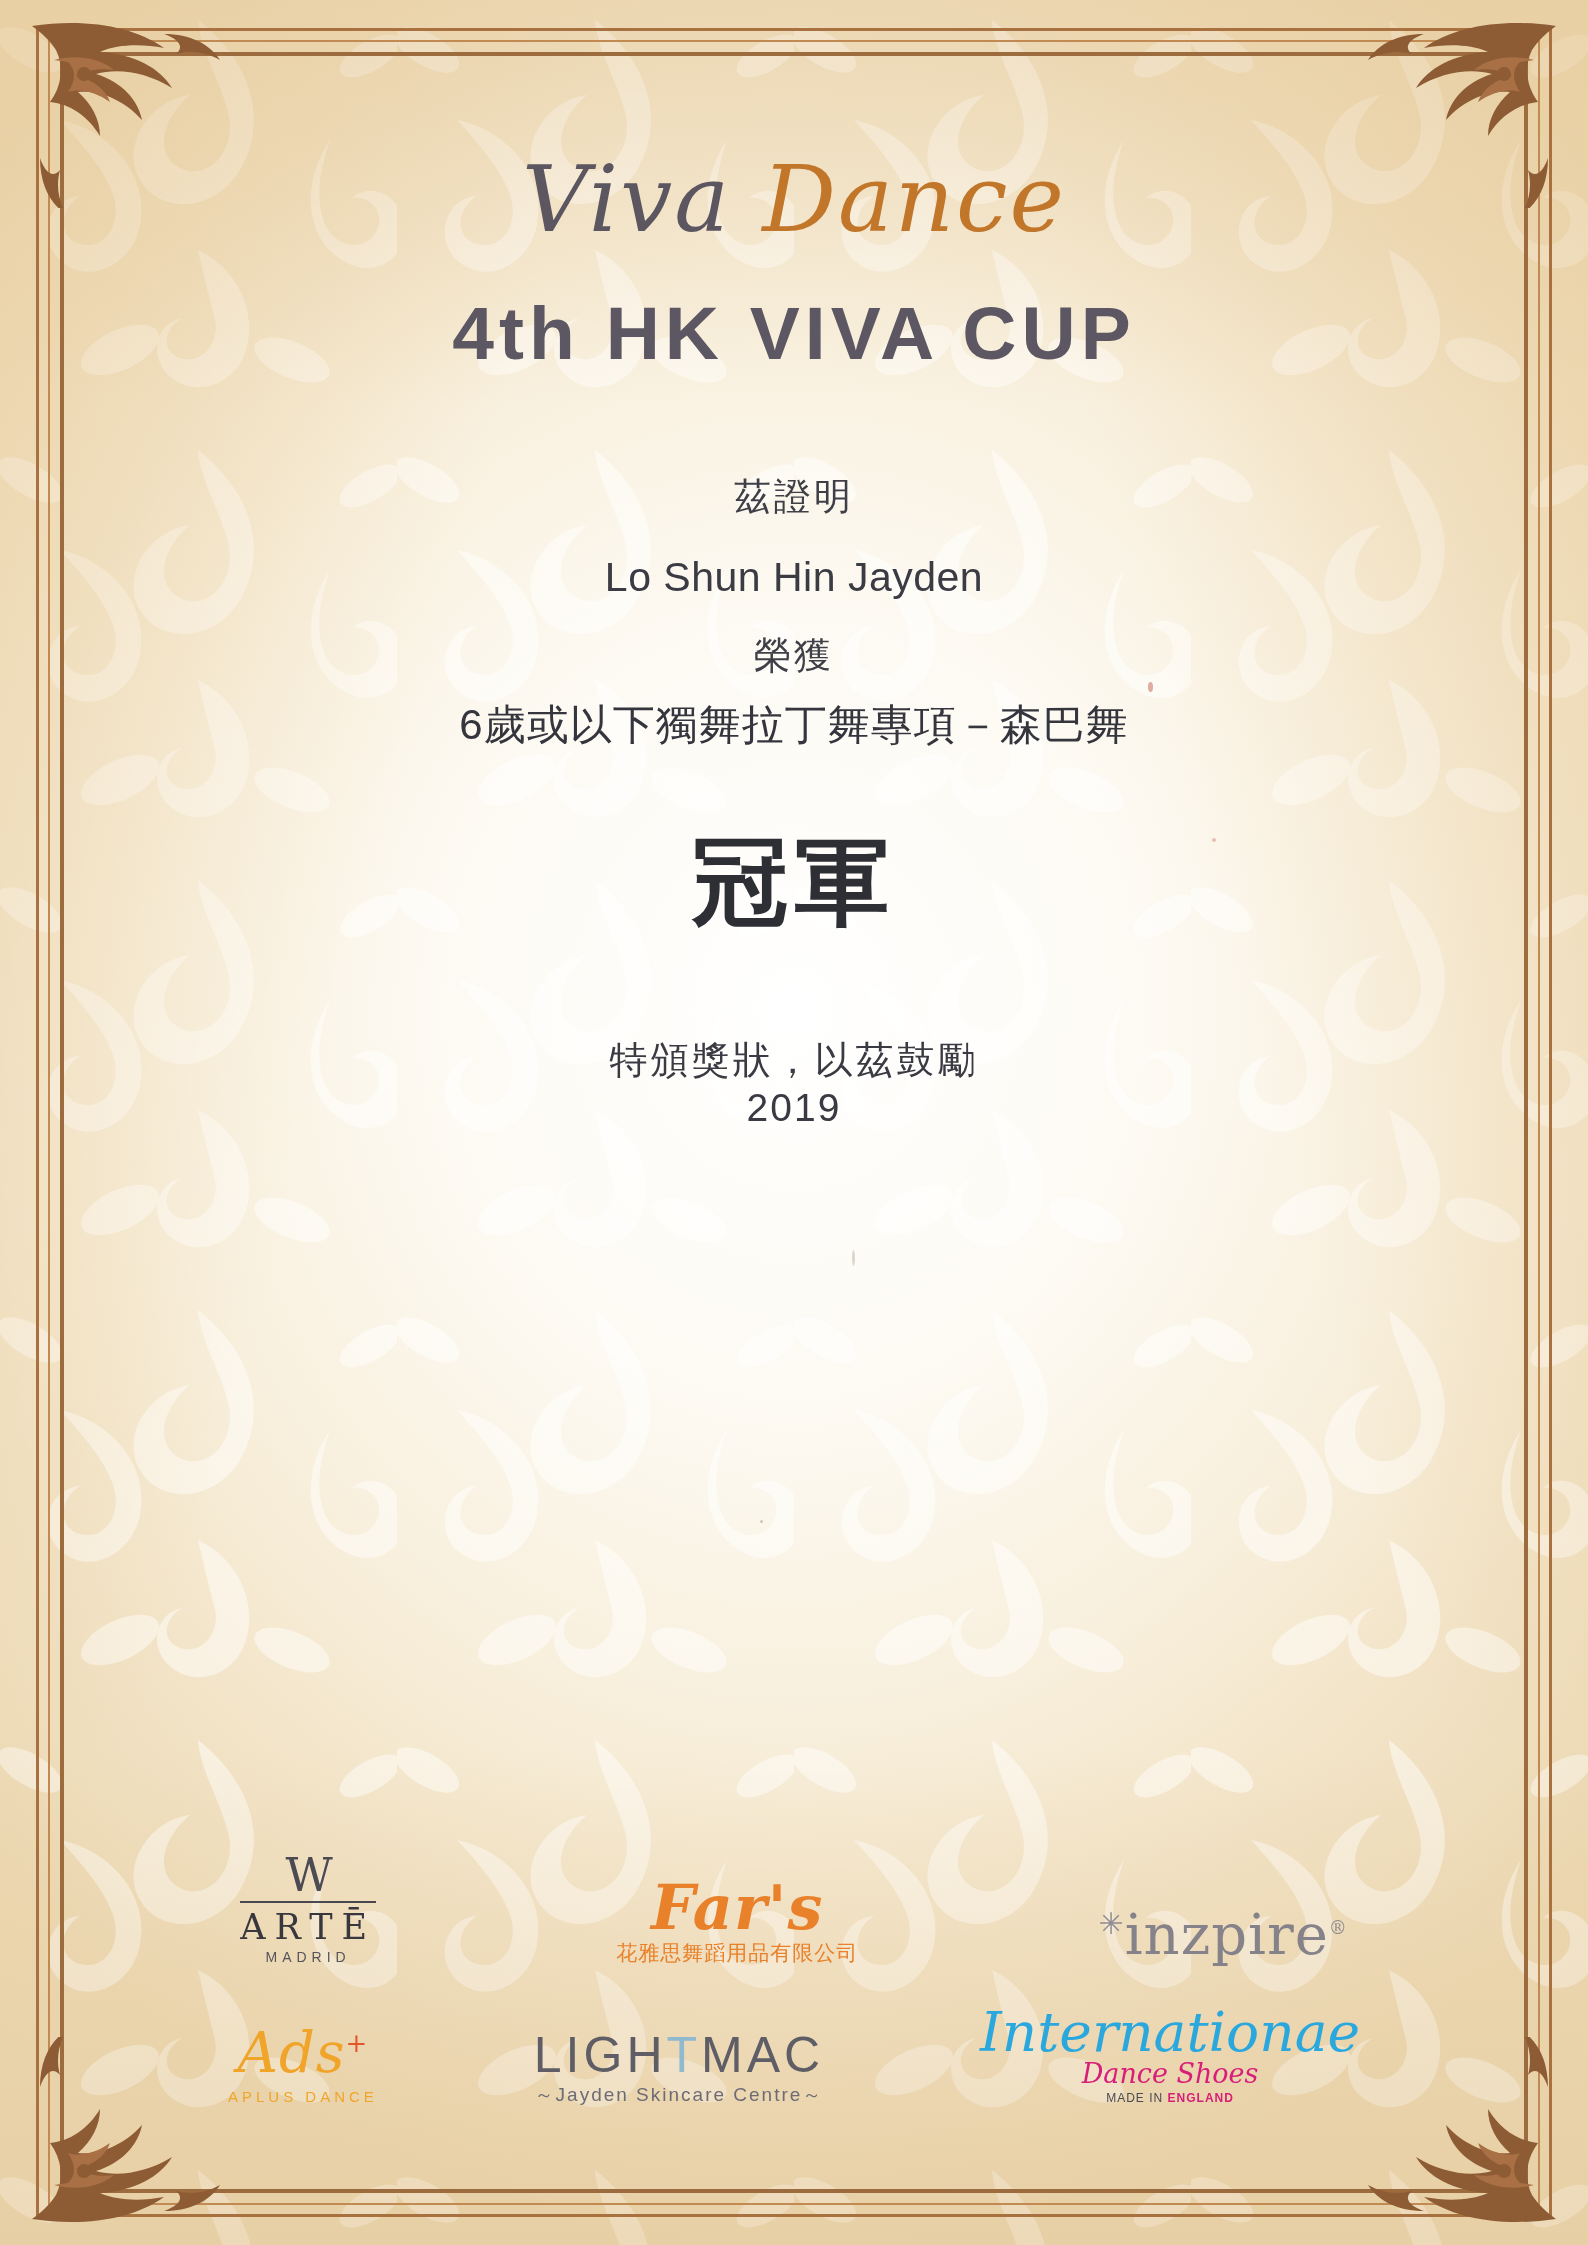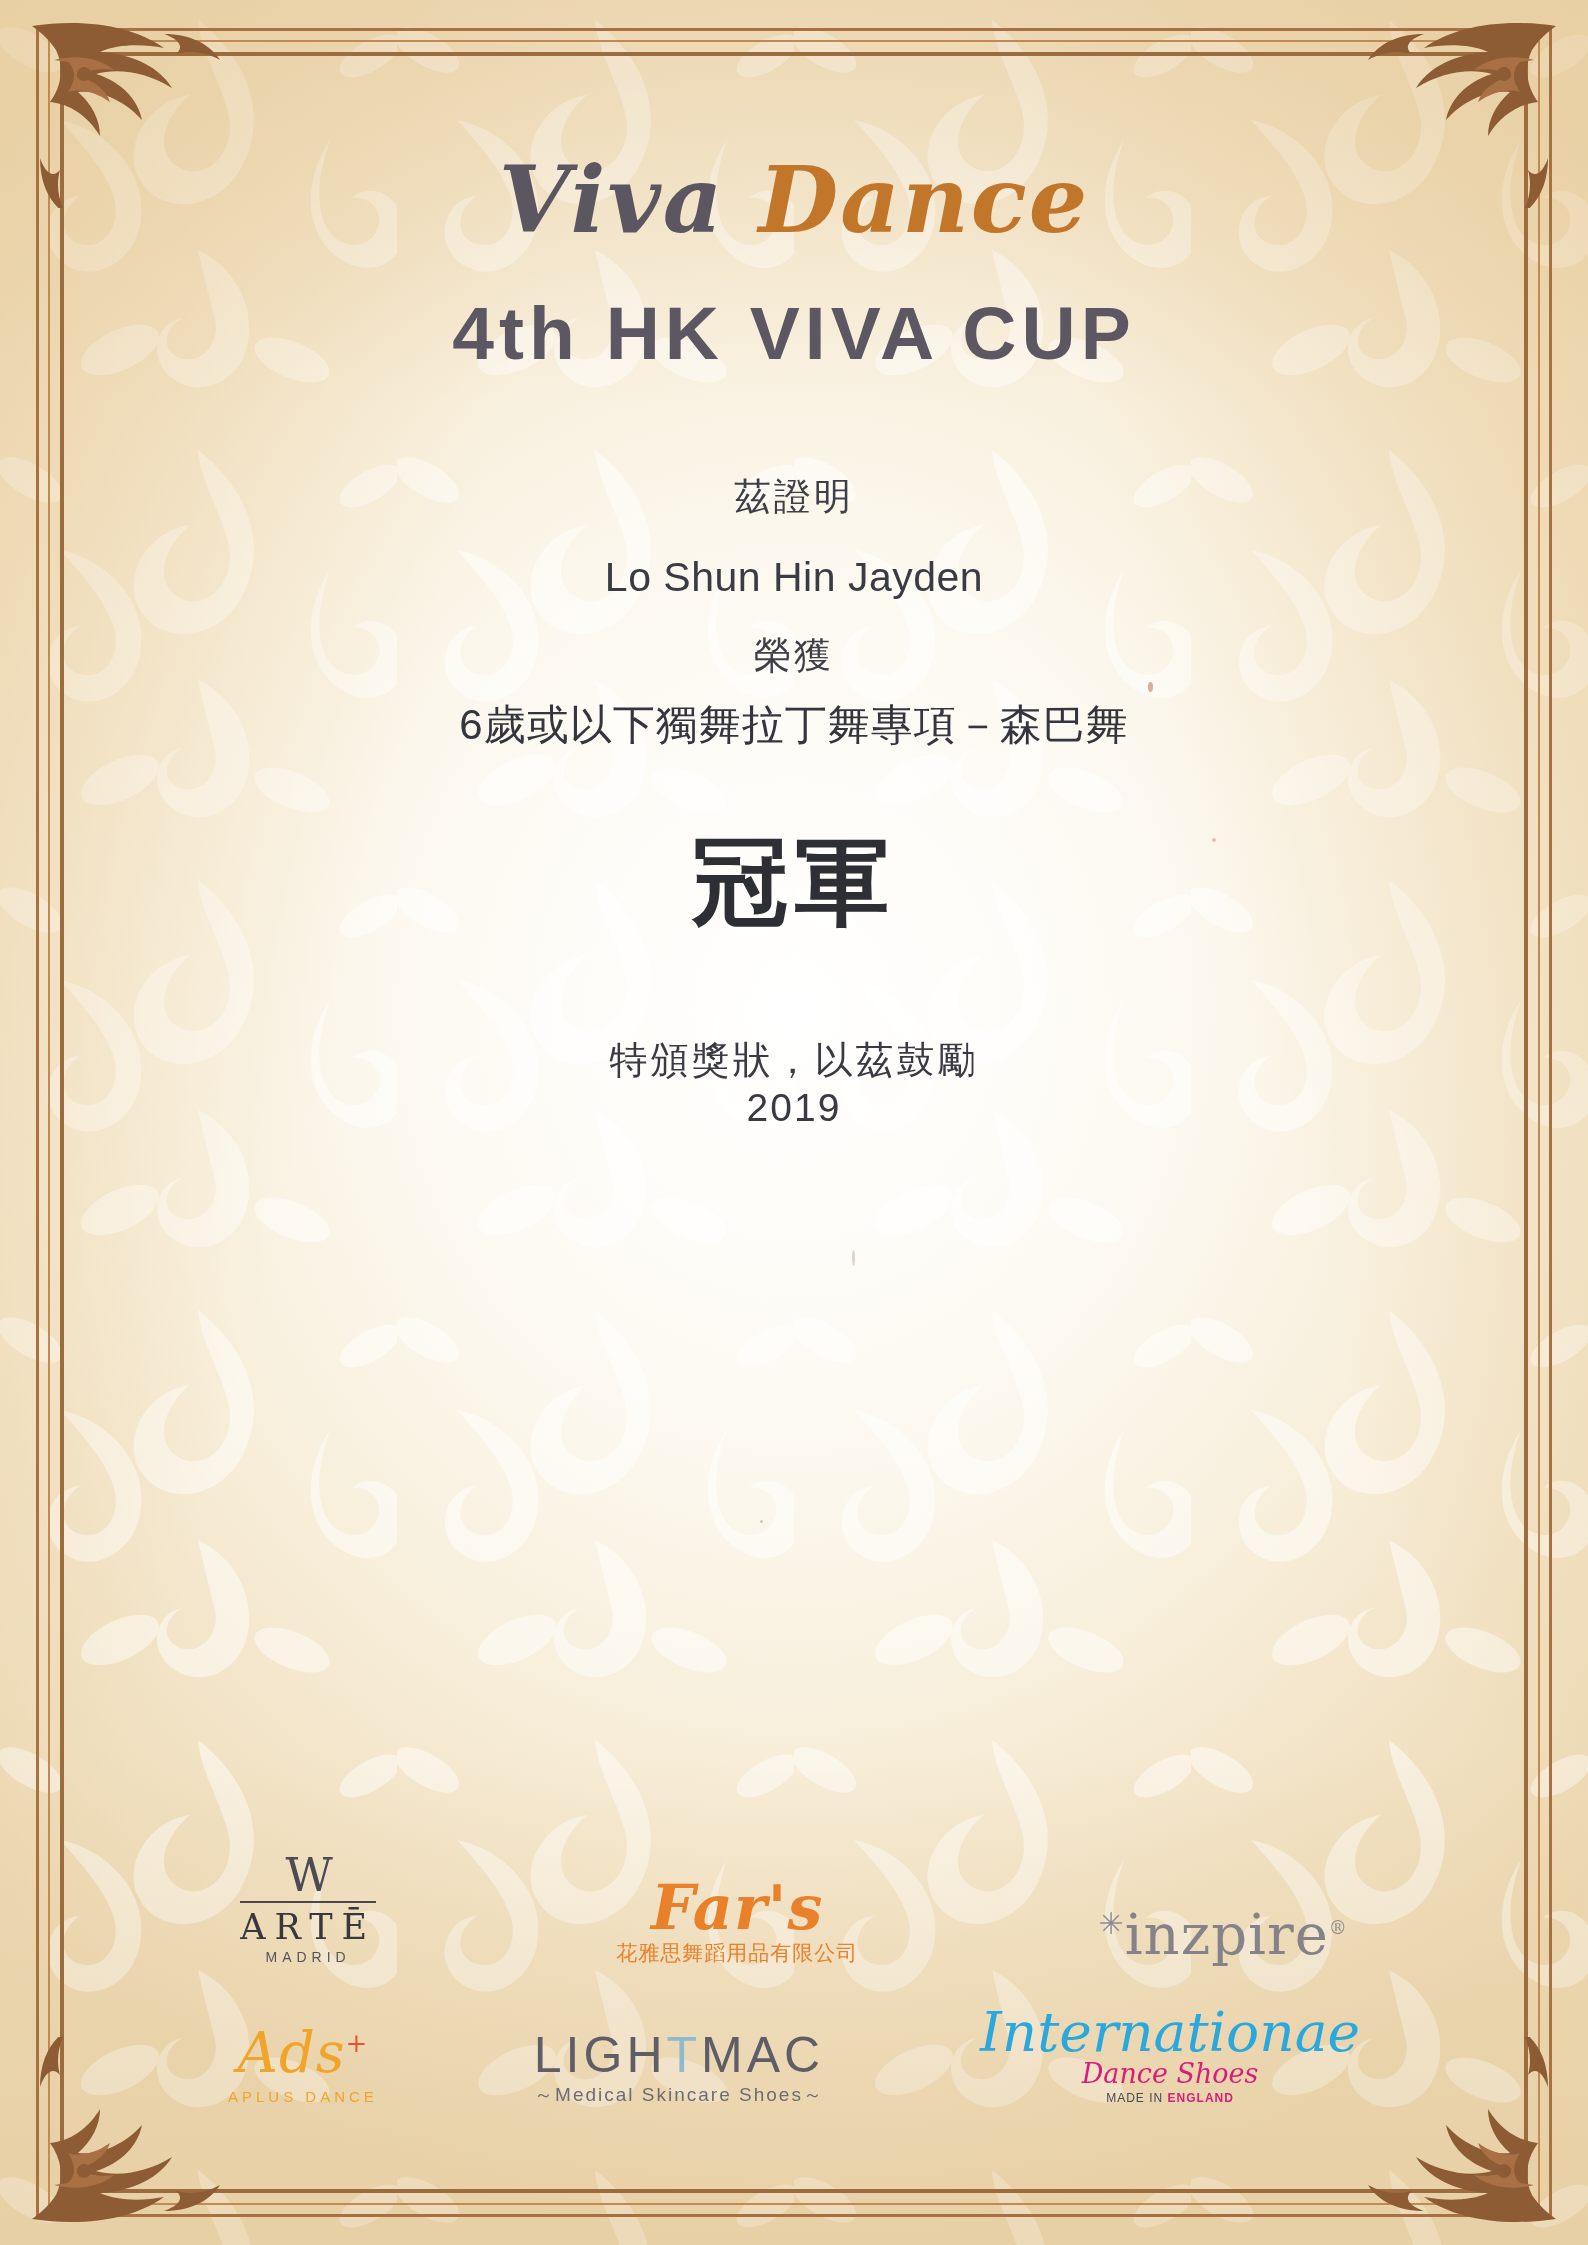--- a/index.html
+++ b/index.html
@@ -76,21 +76,20 @@
   }
 
   .brand {
     font-family: "DejaVu Serif", serif;
     font-size: 92px;
     letter-spacing: 2px;
     line-height: 1;
     margin-top: 34px;
     color: #6d6a74;
     font-style: italic;
-    font-weight: bold;
   }
   .brand .viva { color: #5b5660; }
   .brand .dance { color: #c2762a; }
 
   .title {
     margin-top: 44px;
     font-size: 75px;
     font-weight: bold;
     letter-spacing: 5px;
     color: #5c5763;
@@ -390,21 +389,21 @@
         <div class="ads">
           <span>Ads</span><span class="plus">+</span>
         </div>
         <div class="ads-sub">APLUS DANCE</div>
       </div>
 
       <div class="sponsor">
         <div class="lightmac">
           <span>LIGH</span><span class="t">T</span><span>MAC</span>
         </div>
-        <div class="lightmac-sub">～Medical Skincare Shoes～</div>
+        <div class="lightmac-sub">～Jayden Skincare Centre～</div>
       </div>
 
       <div class="sponsor">
         <div class="intl">Internationae</div>
         <div class="intl-2">Dance Shoes</div>
         <div class="intl-3">
           <span>MADE IN </span><b>ENGLAND</b>
         </div>
       </div>
 

